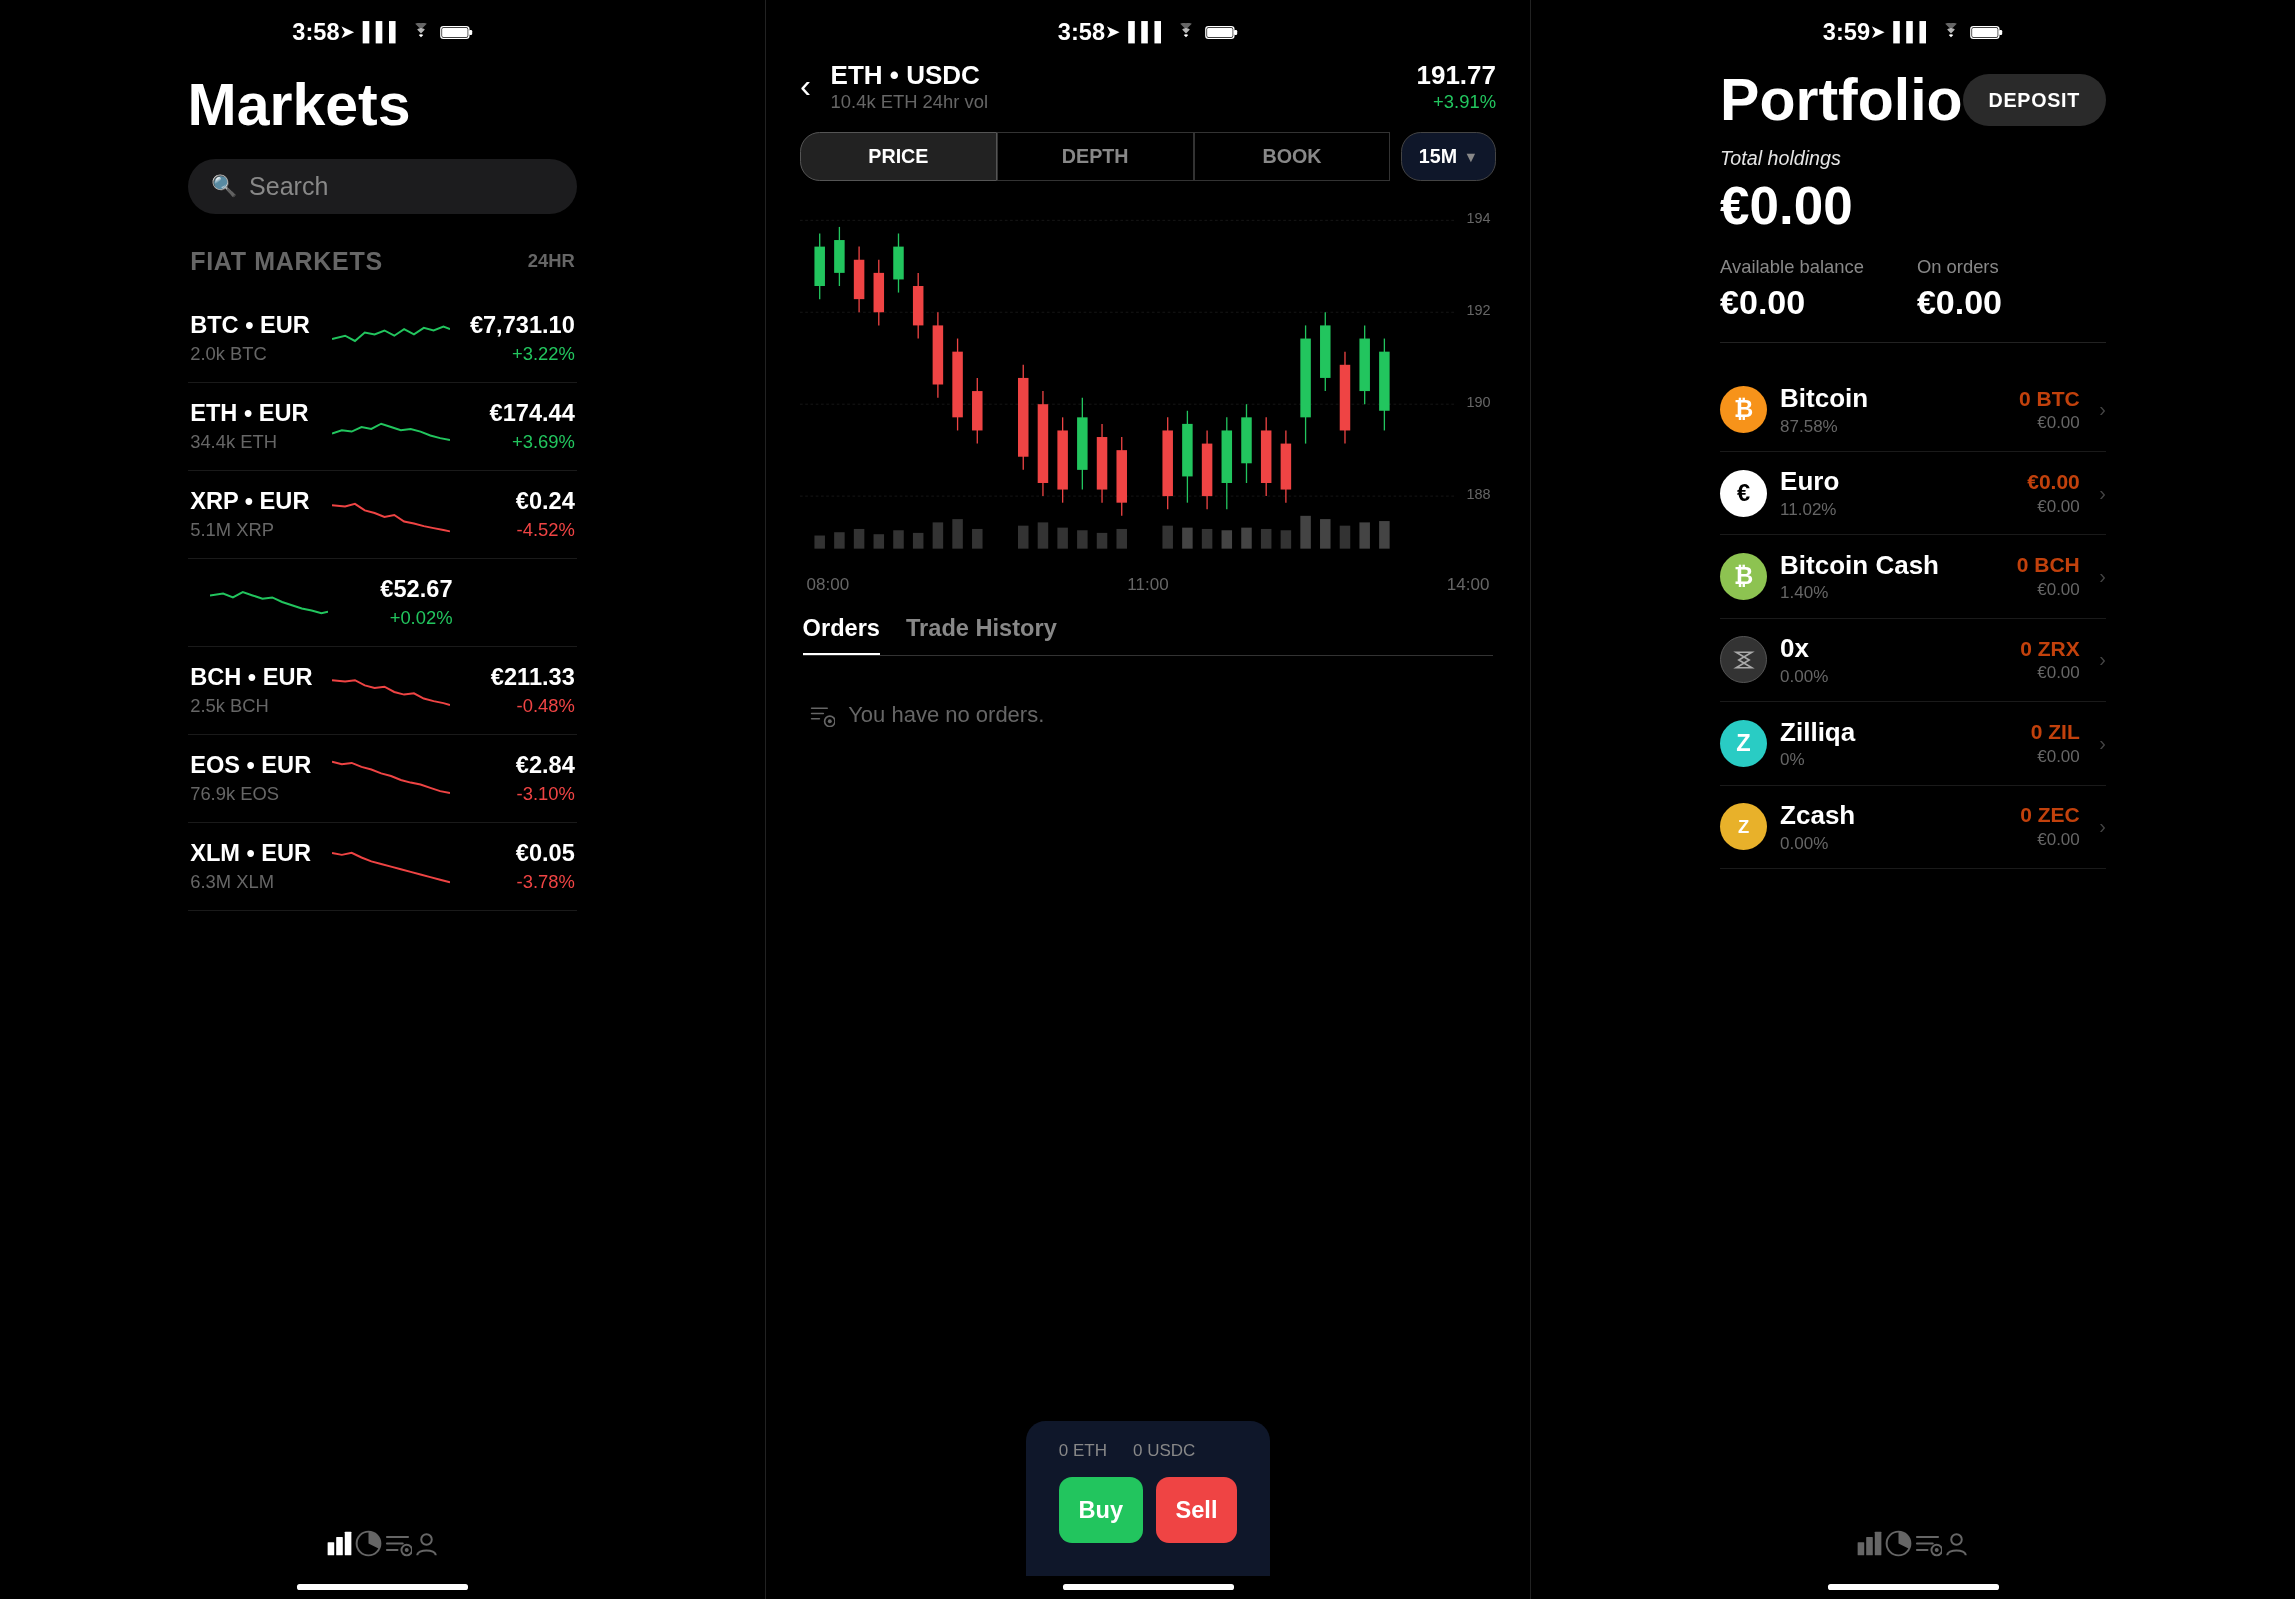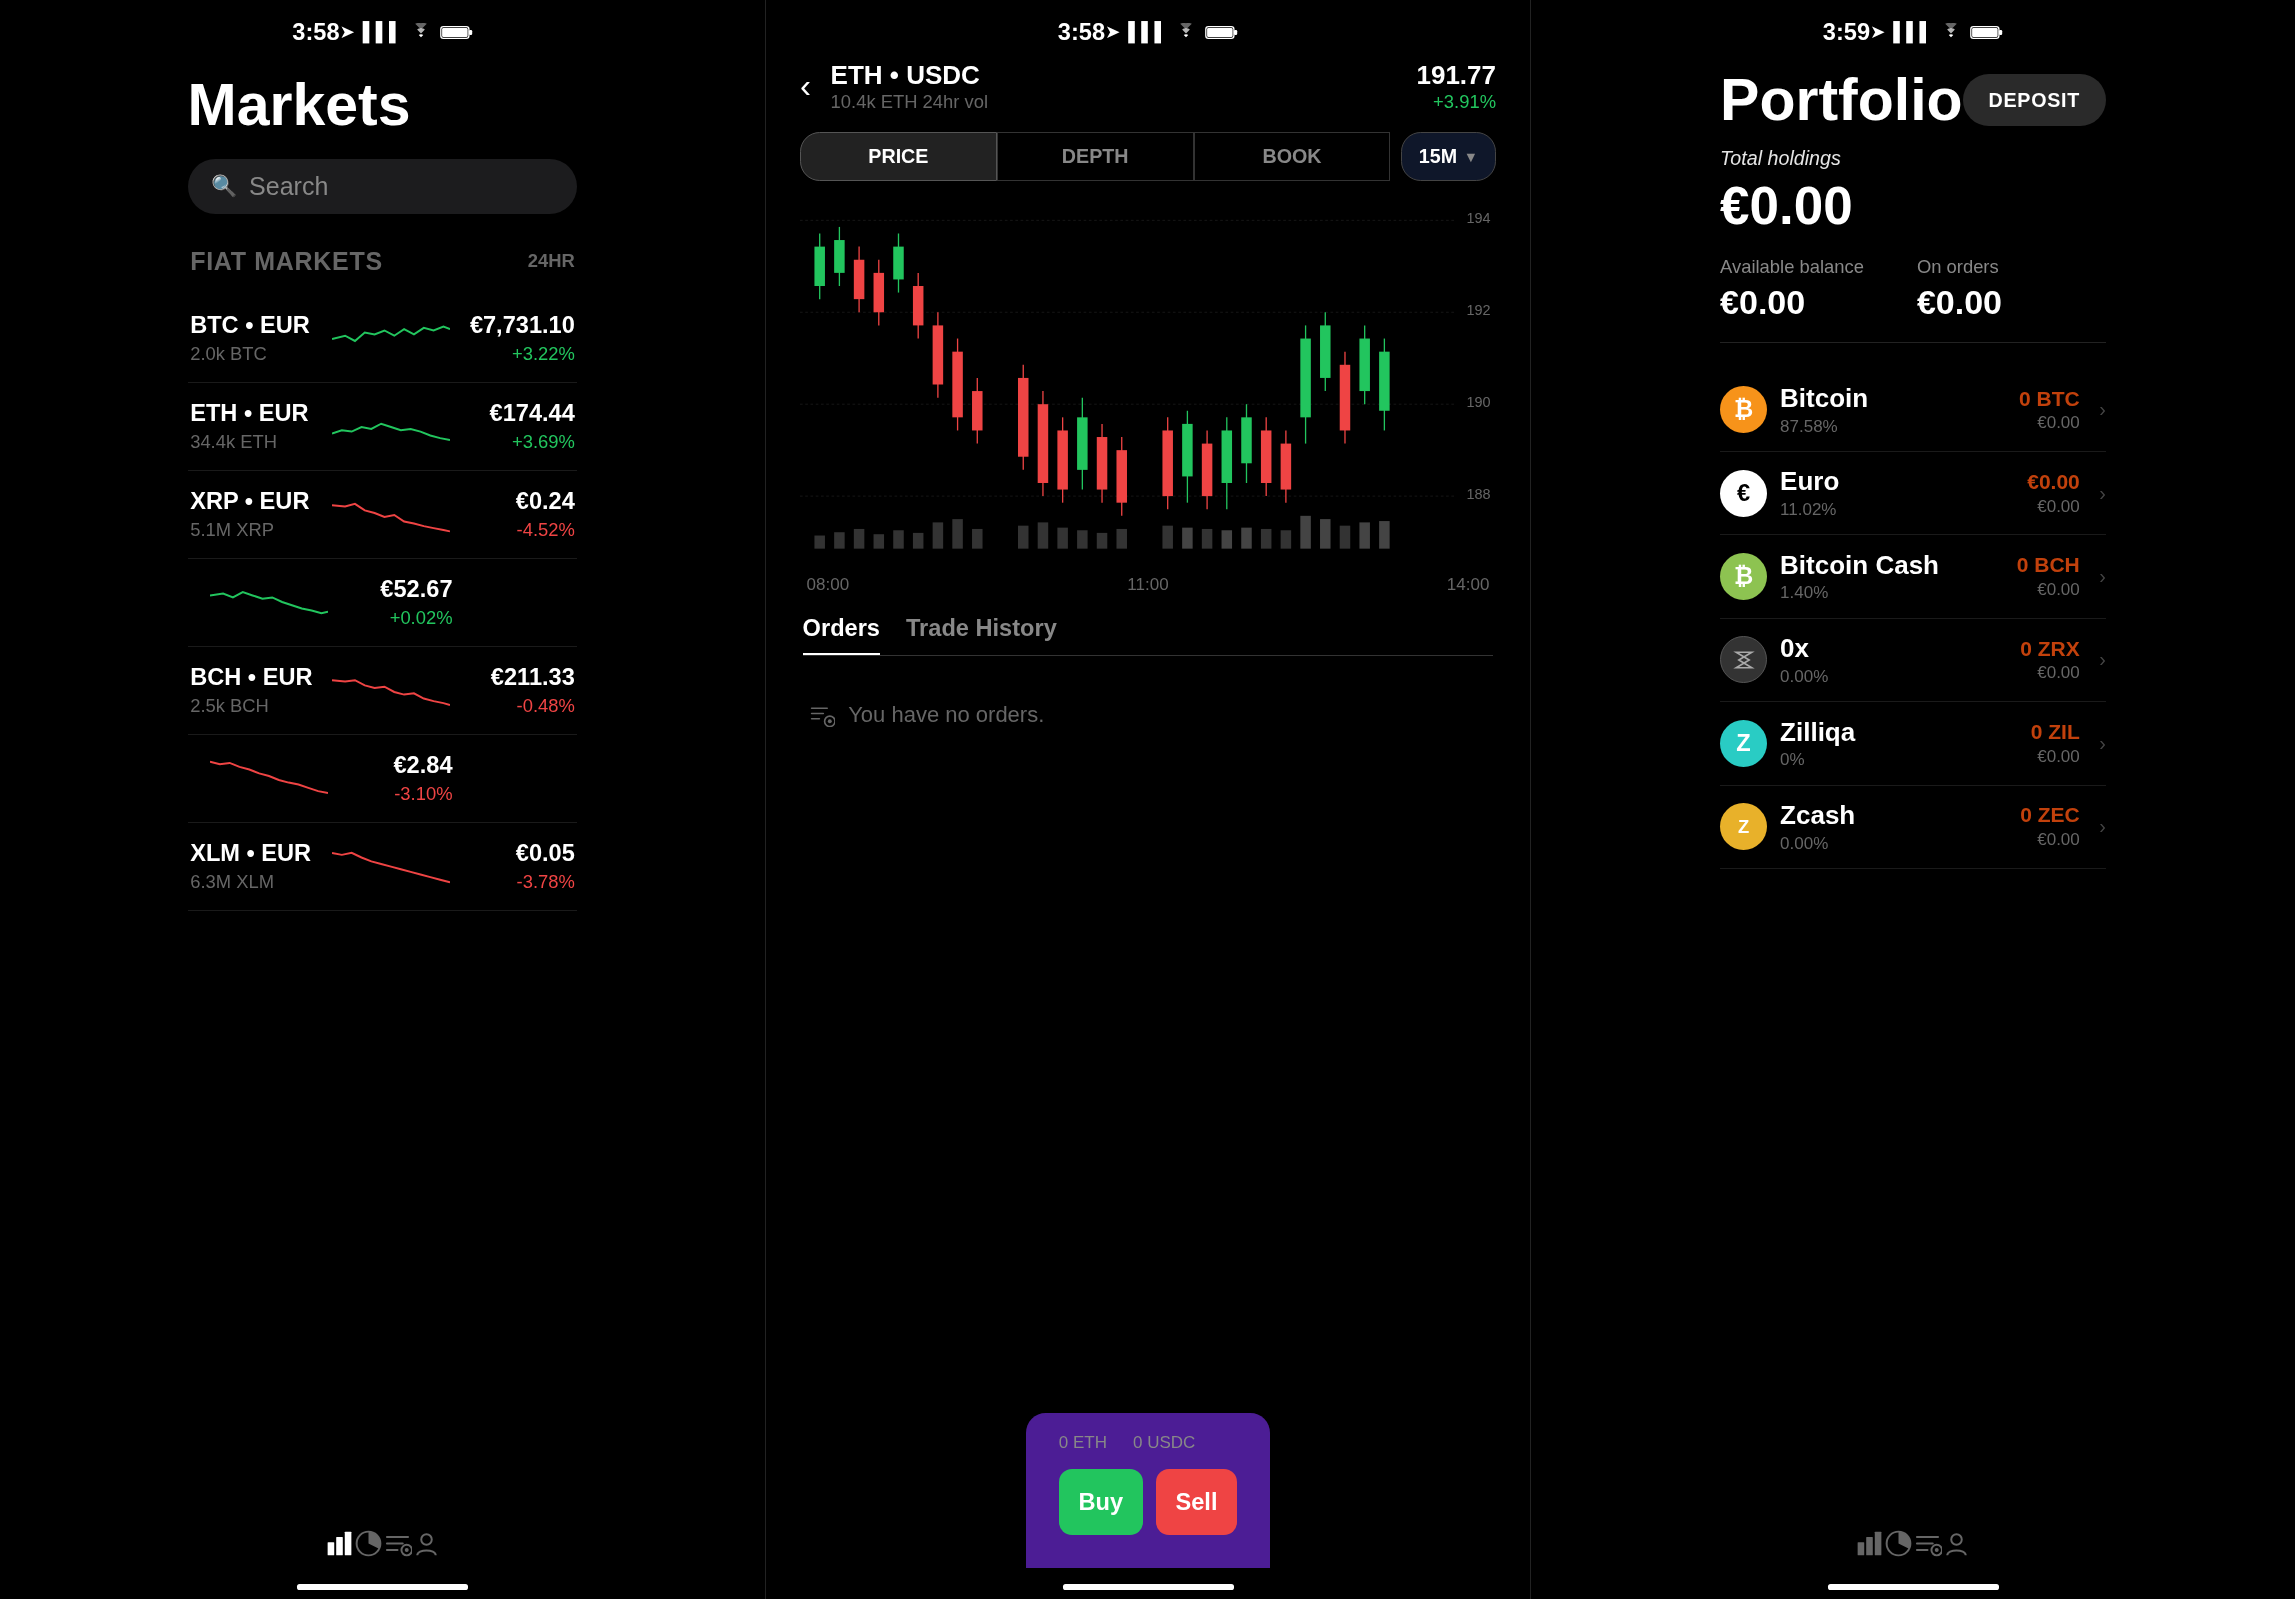--- a/index.html
+++ b/index.html
@@ -267,22 +267,22 @@
     .no-orders {
       display: flex;
       align-items: center;
       gap: 13px;
       color: #666;
       font-size: 22px;
       padding: 26px 6.6px;
     }
 
     .trade-footer {
-      margin: 16px -33px;
-      background: #4c1d95;
+      margin: 8px -33px;
+      background: #0f172a;
       border-radius: 19.7px 19.7px 0 0;
       padding: 19.7px 33px 33px;
       margin-top: auto;
     }
     .trade-balances {
       display: flex;
       gap: 26px;
       margin-bottom: 15.8px;
     }
     .trade-balance-item {
@@ -528,20 +528,24 @@
       <svg class="market-chart" viewBox="0 0 180 70">
         <polyline points="0,20 20,22 35,20 50,28 65,32 80,30 95,38 110,42 125,40 140,48 155,52 170,55 180,58" fill="none" stroke="#ef4444" stroke-width="3"></polyline>
       </svg>
       <div class="market-row-right">
         <div class="market-price">€211.33</div>
         <div class="market-change negative">-0.48%</div>
       </div>
     </div>
 
     <div class="market-row">
+      <div class="market-row-left">
+        <div class="market-pair">EOS • EUR</div>
+        <div class="market-vol">76.9k EOS</div>
+      </div>
       <svg class="market-chart" viewBox="0 0 180 70">
         <polyline points="0,10 15,14 30,12 45,18 60,22 75,28 90,32 105,38 120,42 135,45 150,50 165,55 180,58" fill="none" stroke="#ef4444" stroke-width="3"></polyline>
       </svg>
       <div class="market-row-right">
         <div class="market-price">€2.84</div>
         <div class="market-change negative">-3.10%</div>
       </div>
     </div>
 
     <div class="market-row">

